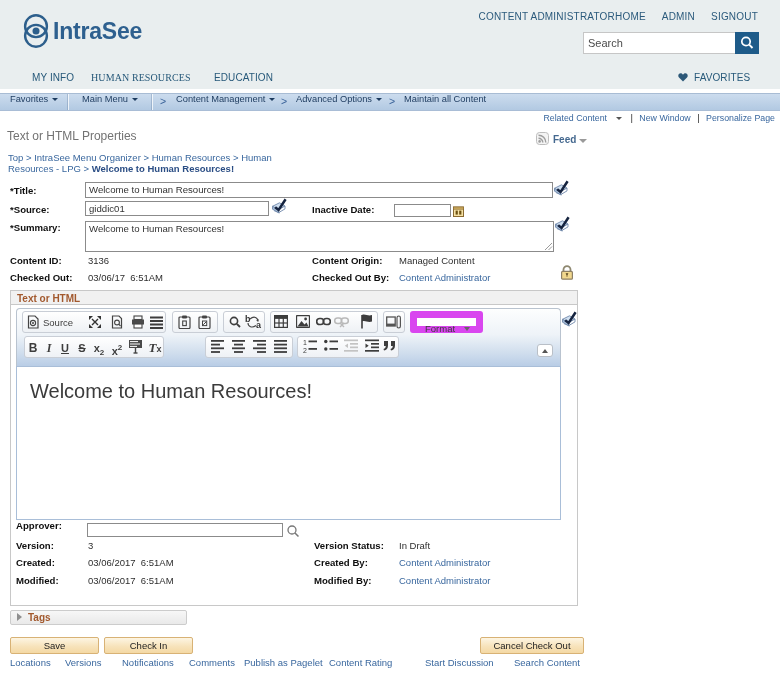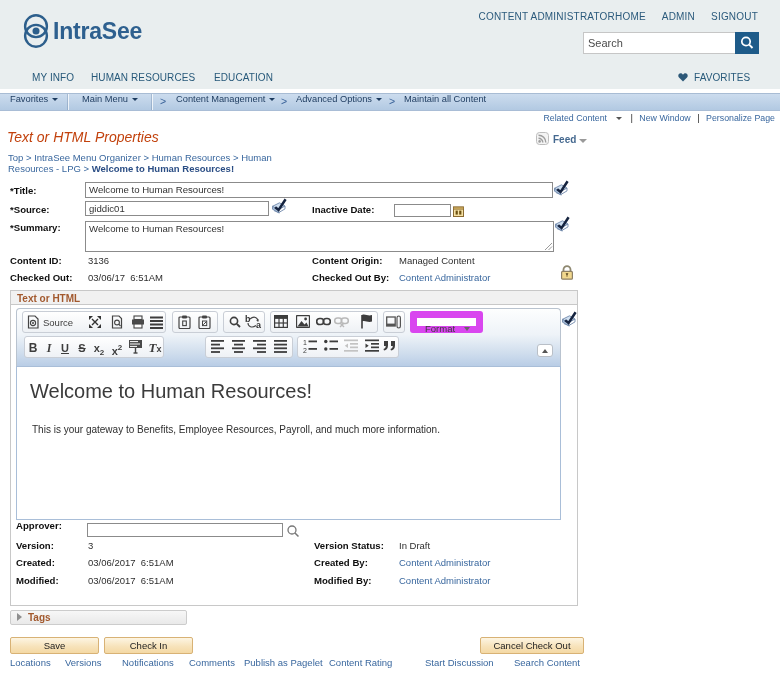--- a/index.html
+++ b/index.html
@@ -67,21 +67,21 @@
   <div class="abs" style="left:583px;top:32px;width:152px;height:22px;background:#fff;border:1px solid #c6c6c6;border-right:none;"></div>
   <div class="abs" style="left:588px;top:37px;font-size:11px;color:#4c4c4c;">Search</div>
   <div class="abs" style="left:735px;top:32px;width:24px;height:22px;background:#1e5b89;">
     <svg width="24" height="22" viewBox="0 0 24 22">
       <circle cx="11" cy="9.5" r="4.2" fill="none" stroke="#fff" stroke-width="1.7"></circle>
       <line x1="14.2" y1="12.7" x2="17.5" y2="16" stroke="#fff" stroke-width="1.9"></line>
     </svg>
   </div>
 
   <div class="navlink" style="left:32px;">MY INFO</div>
-  <div class="navlink" style="left:91px;">HUMAN RESOURCES</div>
+  <div class="navlink" style="left:91px;font-family:Liberation Serif, serif;">HUMAN RESOURCES</div>
   <div class="navlink" style="left:214px;">EDUCATION</div>
   <svg class="abs" style="left:678px;top:73px;" width="10" height="9" viewBox="0 0 10 9">
     <path d="M5 8.6 L1 4.4 C-.5 2.8 .5 .3 2.6 .3 C3.7 .3 4.6 1 5 1.8 C5.4 1 6.3 .3 7.4 .3 C9.5 .3 10.5 2.8 9 4.4 Z" fill="#2c5878"></path>
   </svg>
   <div class="navlink" style="left:694px;">FAVORITES</div>
 
   <div class="crumb"></div>
   <div class="citem" style="left:10px;">Favorites<span class="tri"></span></div>
   <div class="cdiv" style="left:68px;"></div>
   <div class="citem" style="left:82px;">Main Menu<span class="tri"></span></div>
@@ -92,21 +92,21 @@
   <div class="citem" style="left:296px;">Advanced Options<span class="tri"></span></div>
   <div class="chev" style="left:389px;">&gt;</div>
   <div class="citem" style="left:404px;">Maintain all Content</div>
 
   <div class="abs" style="left:400px;top:112px;width:375px;text-align:right;font-size:8.8px;color:#39679e;white-space:nowrap;">
     Related Content<span style="display:inline-block;width:0;height:0;border-left:3.3px solid transparent;border-right:3.3px solid transparent;border-top:3.8px solid #555;vertical-align:1px;margin-left:9px;"></span>
     <span style="color:#333;margin:0 4px 0 6px;font-size:9.5px;">|</span> New Window
     <span style="color:#333;margin:0 4px;font-size:9.5px;">|</span> Personalize Page
   </div>
 
-  <div class="abs" style="left:7px;top:129px;font-size:14px;color:#c2410c;font-style:italic;">Text or HTML Properties</div>
+  <div class="abs" style="left:7px;top:129px;font-size:12px;color:#737373;">Text or HTML Properties</div>
 
   <svg class="abs" style="left:536px;top:132px;" width="13" height="13" viewBox="0 0 13 13">
     <rect x="0.5" y="0.5" width="12" height="12" rx="3" fill="#f4f4f4" stroke="#bdbdbd"></rect>
     <circle cx="3.6" cy="9.4" r="1.3" fill="#9d9d9d"></circle>
     <path d="M2.5 6.2 A4.3 4.3 0 0 1 6.8 10.5" fill="none" stroke="#9d9d9d" stroke-width="1.4"></path>
     <path d="M2.5 3.2 A7.3 7.3 0 0 1 9.8 10.5" fill="none" stroke="#9d9d9d" stroke-width="1.4"></path>
   </svg>
   <div class="abs" style="left:553px;top:134px;font-size:10px;color:#44688f;font-weight:bold;">Feed</div>
   <div class="abs" style="left:579px;top:139px;width:0;height:0;border-left:4px solid transparent;border-right:4px solid transparent;border-top:4px solid #9a9a9a;"></div>
 
@@ -340,21 +340,20 @@
   </svg>
   <svg class="abs" style="left:383px;top:341px;" width="13" height="10" viewBox="0 0 13 10">
       <path d="M1 0 h4 v4.5 c0 3 -1.5 4.5 -4 5 l-.5 -1.5 c1.5 -.5 2.2 -1.5 2.3 -3 H1 Z" fill="#3d3d3d"></path>
       <path d="M8 0 h4 v4.5 c0 3 -1.5 4.5 -4 5 l-.5 -1.5 c1.5 -.5 2.2 -1.5 2.3 -3 H8 Z" fill="#3d3d3d"></path>
     </svg>
 
   <div class="abs" style="left:537px;top:344px;width:16px;height:13px;background:#fff;border:1px solid #b9bfc7;border-radius:3px;">
     <span style="position:absolute;left:4px;top:4px;width:0;height:0;border-left:3.5px solid transparent;border-right:3.5px solid transparent;border-bottom:4px solid #555;"></span>
   </div>
   <div class="abs" style="left:30px;top:380px;font-size:20px;color:#3b3b3b;">Welcome to Human Resources!</div>
-  <div class="abs" style="left:32px;top:424px;font-size:10px;color:#2e2e2e;">This is your gateway to Benefits, Employee Resources, Payroll, and much more information.</div>
   <svg class="abs spell" style="left:561px;top:310px;" width="16" height="18" viewBox="0 0 16 18">
       <path d="M1.5 9.3 L8.5 5.8 L14 9 L7.5 12.8 Z" fill="#cfdff0" stroke="#7088aa" stroke-width="0.9"></path>
       <path d="M1.5 9.3 L1.5 12.2 L7.5 15.7 L7.5 12.8 Z" fill="#a8bfd9" stroke="#7088aa" stroke-width="0.9"></path>
       <path d="M7.5 15.7 L7.5 12.8 L14 9 L14 11.9 Z" fill="#ffffff" stroke="#7088aa" stroke-width="0.9"></path>
       <path d="M3.2 13.9 L9 16" stroke="#7088aa" stroke-width="0.7"></path>
       <path d="M4.2 10.2 L7.6 13 L14.6 2.2" fill="none" stroke="#15233f" stroke-width="2.5"></path>
     </svg>
 
   <div class="lbl" style="left:16px;top:520px;">Approver:</div>
   <div class="inp" style="left:87px;top:523px;width:196px;height:14px;"></div>

